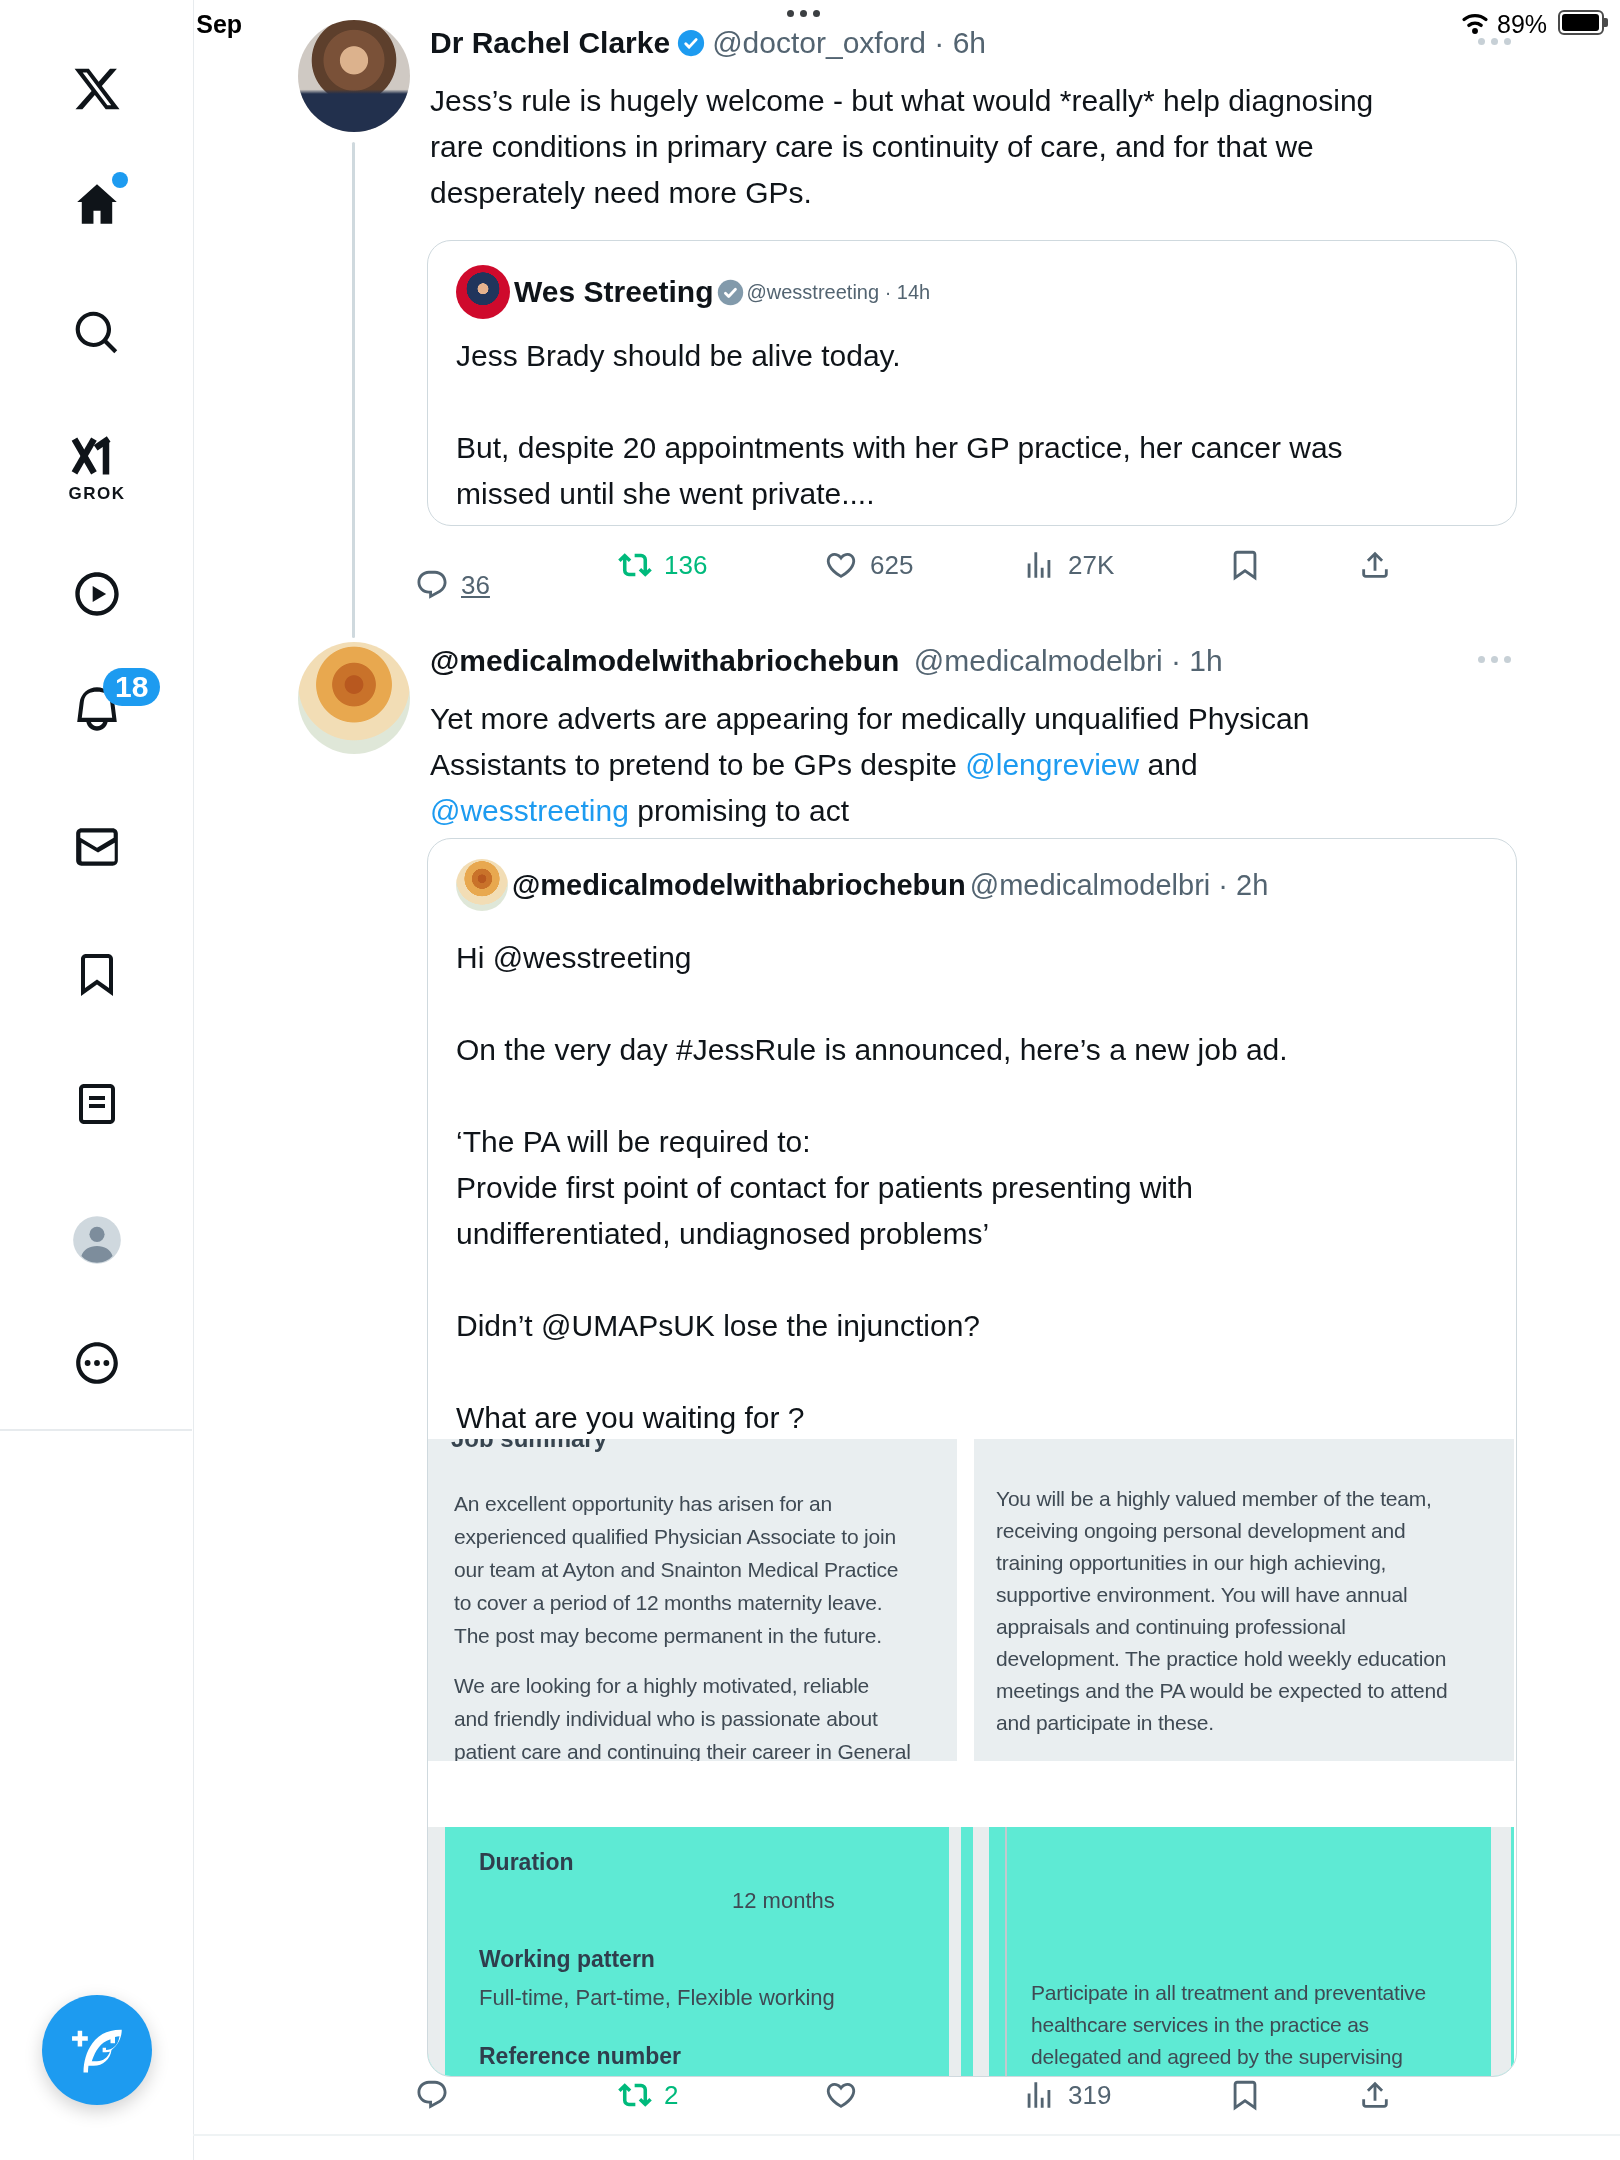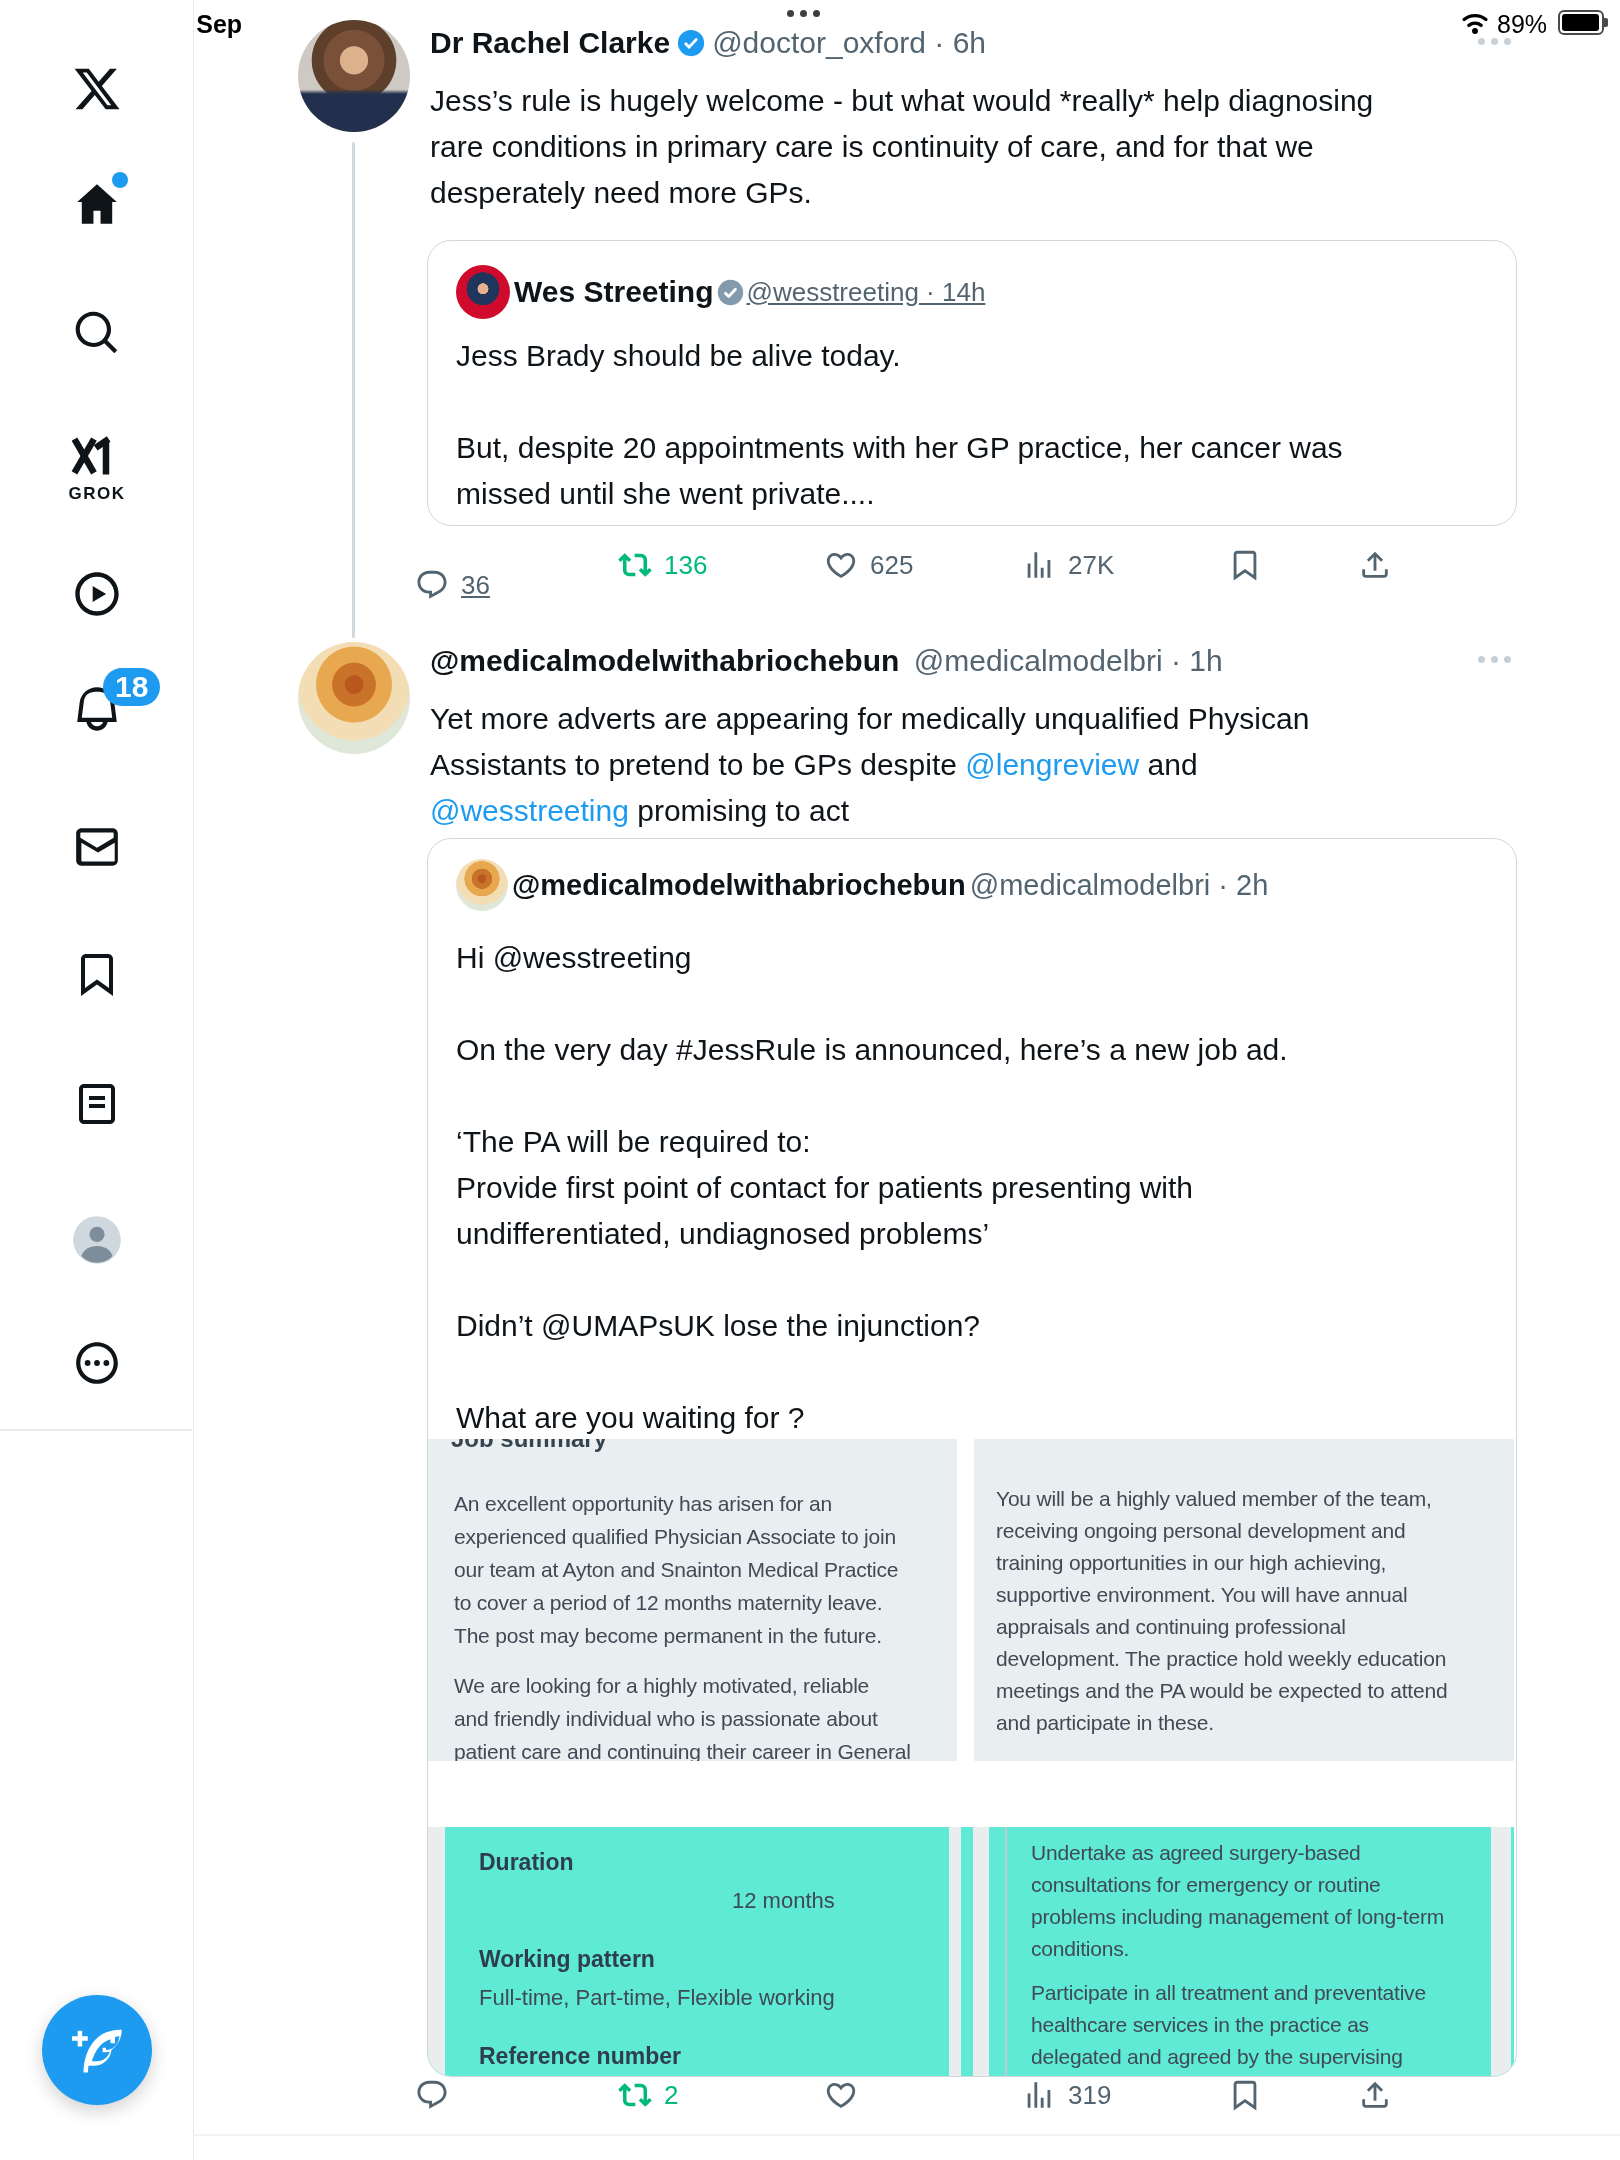--- a/index.html
+++ b/index.html
@@ -170,21 +170,21 @@
 desperately need more GPs.</div>
 
   <div class="qcard" style="left:427px;top:240px;width:1088px;height:284px;">
     <div class="qheader" style="left:28px;top:24px;">
       <div class="avatar av-wes" style="width:54px;height:54px;"></div>
       <span class="q-name" style="font-size:30px;">Wes Streeting</span>
       <span style="margin:0 -2px;"><svg width="29" height="29" viewBox="0 0 24 24" style="vertical-align:-5px;">
             <circle cx="12" cy="12" r="10.5" fill="#829aab"></circle>
             <path d="M7.8 12.6l2.7 2.7 5.6-6" fill="none" stroke="#fff" stroke-width="2.3" stroke-linecap="round" stroke-linejoin="round"></path>
           </svg></span>
-      <span class="q-handle" style="font-size:26px;text-decoration:underline;">@wesstreeting · 14h</span>
+      <span class="q-handle" style="font-size:20px;">@wesstreeting · 14h</span>
     </div>
     <div class="tbody" style="position:absolute;left:28px;top:80px;width:1035px;">Jess Brady should be alive today.
 
 But, despite 20 appointments with her GP practice, her cancer was
 missed until she went private....</div>
   </div>
 
   <div class="eg" style="left:415px;top:568px;text-decoration:underline;">
     <svg viewBox="0 0 24 24">
         <path fill="currentColor" d="M1.751 10c0-4.42 3.584-8 8.005-8h4.366c4.49 0 8.129 3.64 8.129 8.13 0 2.96-1.607 5.68-4.196 7.11l-8.054 4.46v-3.69h-.067c-4.49.1-8.183-3.51-8.183-8.01zm8.005-6c-3.317 0-6.005 2.69-6.005 6 0 3.37 2.77 6.08 6.138 6.01l.351-.01h1.761v2.3l5.087-2.81c1.951-1.08 3.163-3.13 3.163-5.36 0-3.39-2.744-6.13-6.129-6.13H9.756z"></path>
@@ -281,24 +281,20 @@
       <div class="abs" style="left:577px;top:0;width:2px;height:100%;background:#c2c9cd;"></div>
       <div class="strip" style="left:1063px;width:20px;"></div>
       <div class="abs" style="left:51px;top:22px;">
         <div class="job-h" style="margin-bottom:12px;">Duration</div>
         <div class="job-v" style="margin-bottom:32px;">12 months</div>
         <div class="job-h" style="margin-bottom:12px;">Working pattern</div>
         <div class="job-v" style="margin-bottom:32px;">Full-time, Part-time, Flexible working</div>
         <div class="job-h" style="margin-bottom:12px;">Reference number</div>
         <div class="job-v">A3656-25-0004</div>
       </div>
-      <div class="abs job-text" style="left:603px;top:10px;width:450px;line-height:32px;">Undertake as agreed surgery-based
-consultations for emergency or routine
-problems including management of long-term
-conditions.</div>
       <div class="abs job-text" style="left:603px;top:150px;width:450px;line-height:32px;">Participate in all treatment and preventative
 healthcare services in the practice as
 delegated and agreed by the supervising
 physicians in the practice.</div>
     </div>
   </div>
 
   <div class="eg" style="left:415px;top:2078px;">
     <svg viewBox="0 0 24 24">
         <path fill="currentColor" d="M1.751 10c0-4.42 3.584-8 8.005-8h4.366c4.49 0 8.129 3.64 8.129 8.13 0 2.96-1.607 5.68-4.196 7.11l-8.054 4.46v-3.69h-.067c-4.49.1-8.183-3.51-8.183-8.01zm8.005-6c-3.317 0-6.005 2.69-6.005 6 0 3.37 2.77 6.08 6.138 6.01l.351-.01h1.761v2.3l5.087-2.81c1.951-1.08 3.163-3.13 3.163-5.36 0-3.39-2.744-6.13-6.129-6.13H9.756z"></path>

